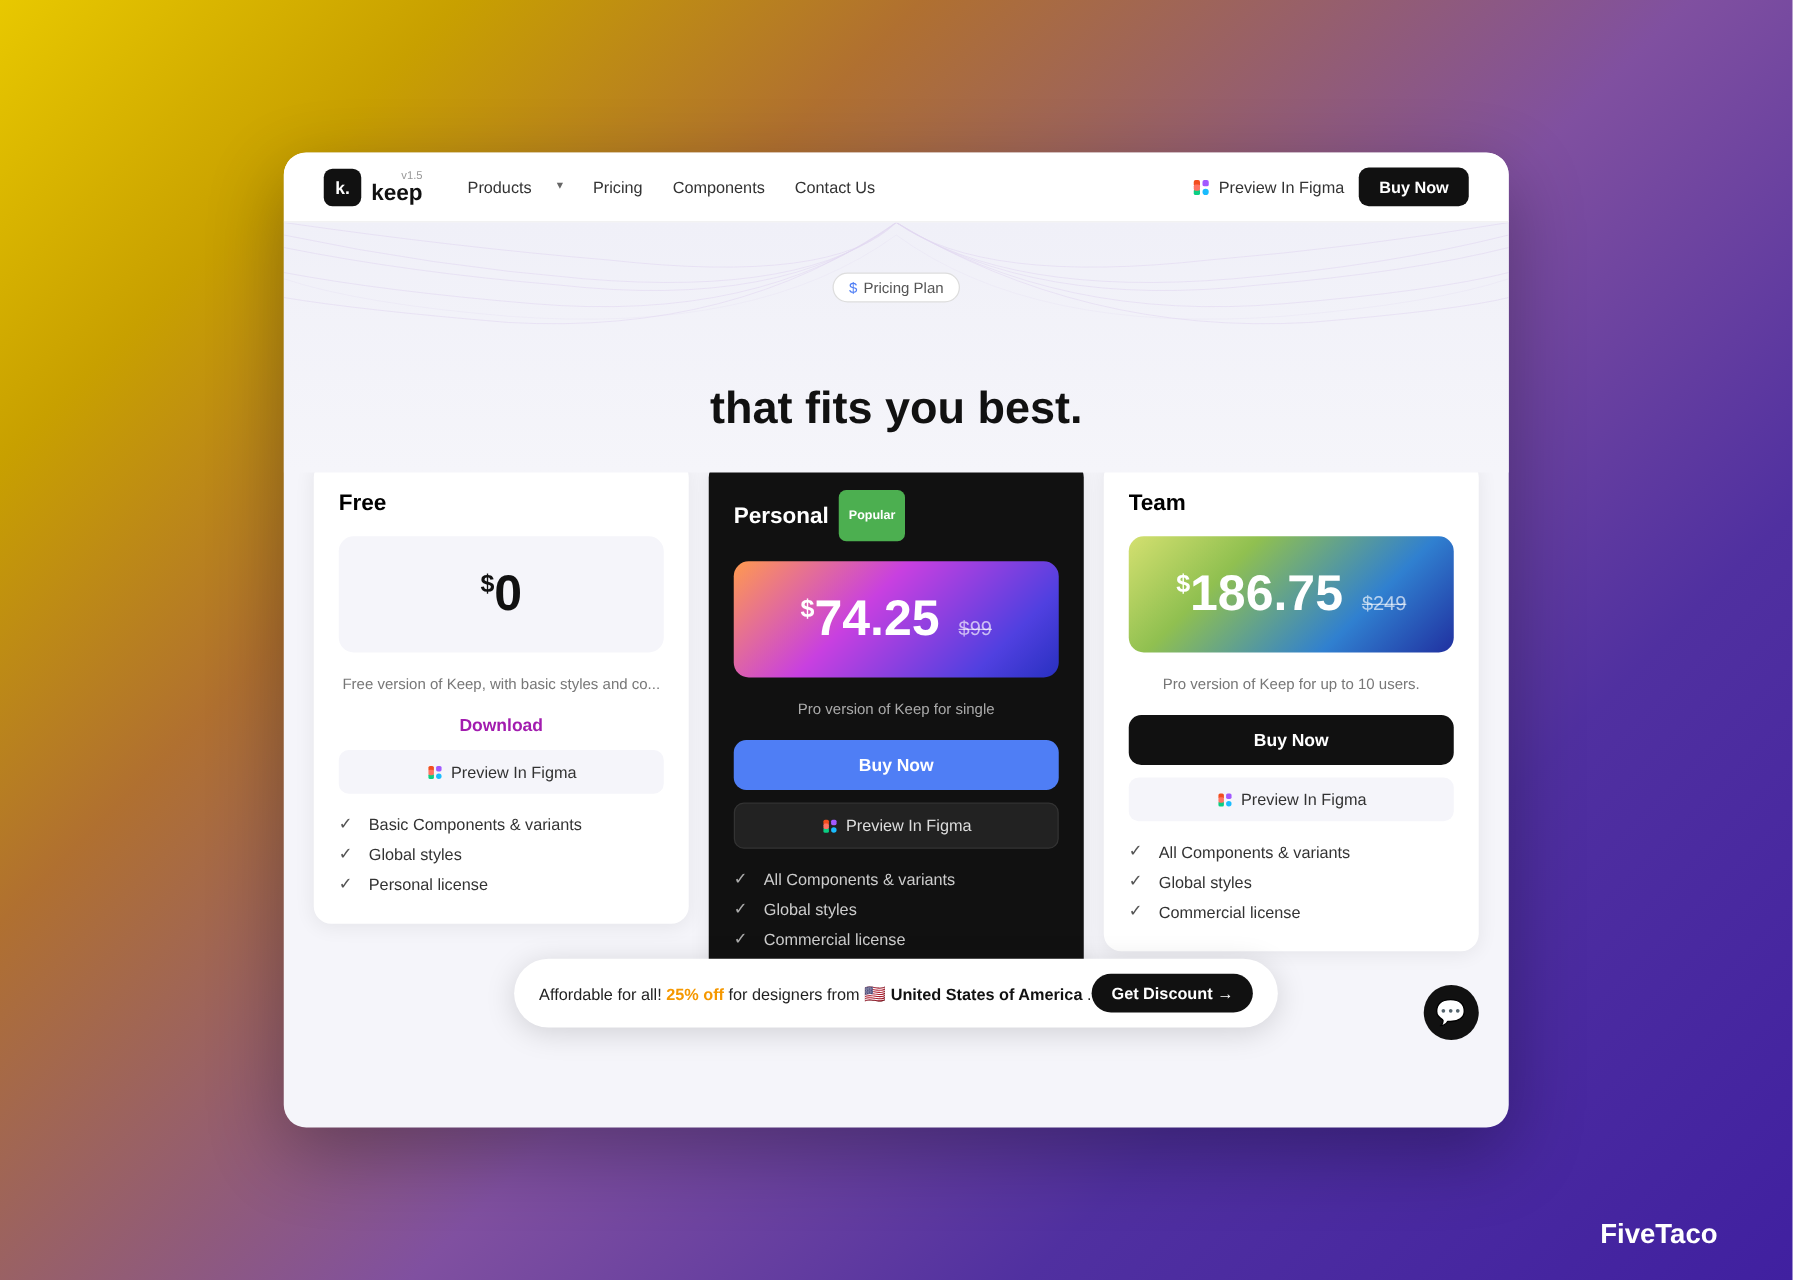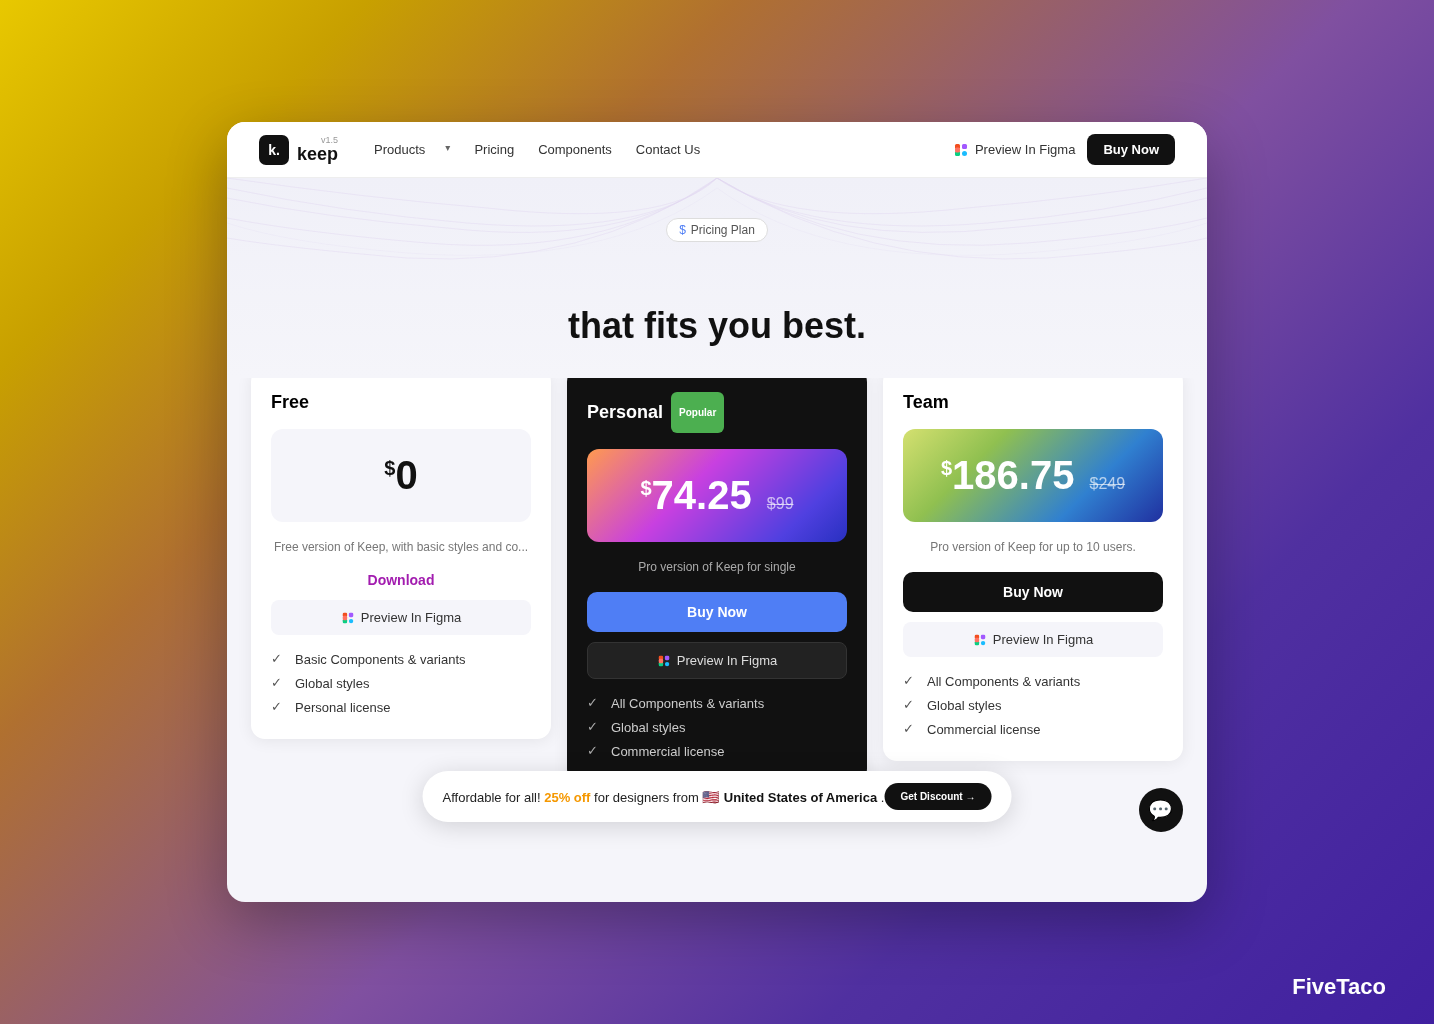--- a/index.html
+++ b/index.html
@@ -291,21 +291,21 @@
     }
     .toast-highlight { color: #f59800; font-weight: 700; }
     .toast-flag { font-size: 14px; }
     .toast-country { font-weight: 700; color: #111; }
     .discount-btn {
       background: #111;
       color: #fff;
       border: none;
       border-radius: 20px;
       padding: 8px 16px;
-      font-size: 10px;
+      font-size: 13px;
       font-weight: 600;
       cursor: pointer;
       display: flex;
       align-items: center;
       gap: 6px;
     }
     
     .chat-bubble {
       position: absolute;
       bottom: 70px;
@@ -318,21 +318,21 @@
       align-items: center;
       justify-content: center;
       cursor: pointer;
       z-index: 100;
     }
     .chat-bubble-icon { color: #fff; font-size: 20px; }
     
     .fivetaco-label {
       position: absolute;
       bottom: 24px;
-      right: 48px;
+      right: 60px;
       color: #fff;
       font-size: 22px;
       font-weight: 800;
     }
     
     .hero-svg {
       position: absolute;
       top: 0; left: 0; width: 100%; height: 100%;
       pointer-events: none;
       opacity: 0.5;

